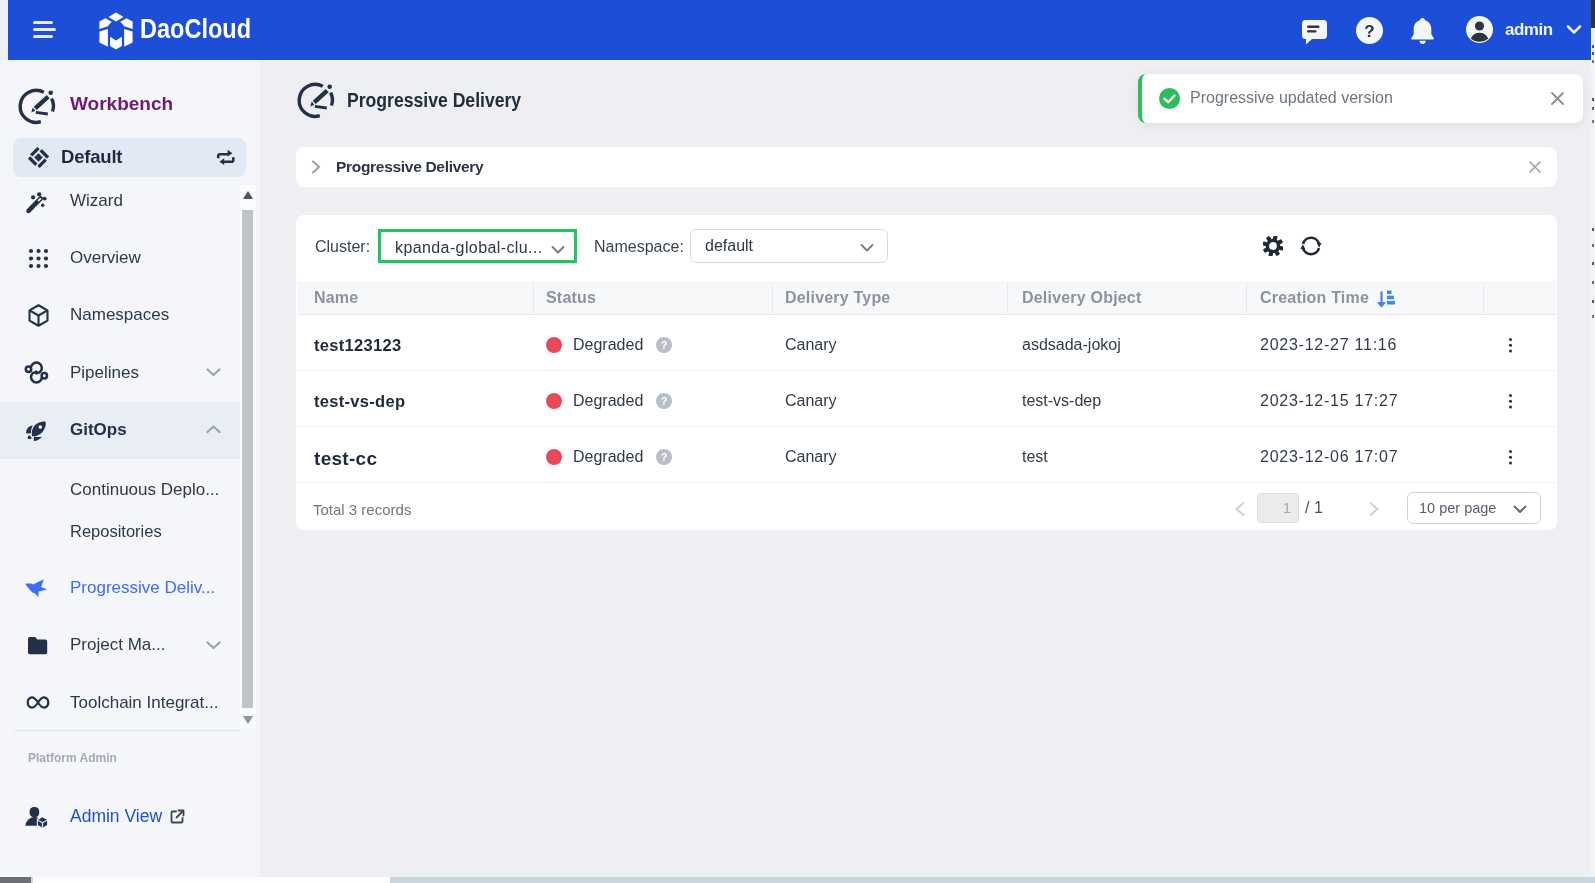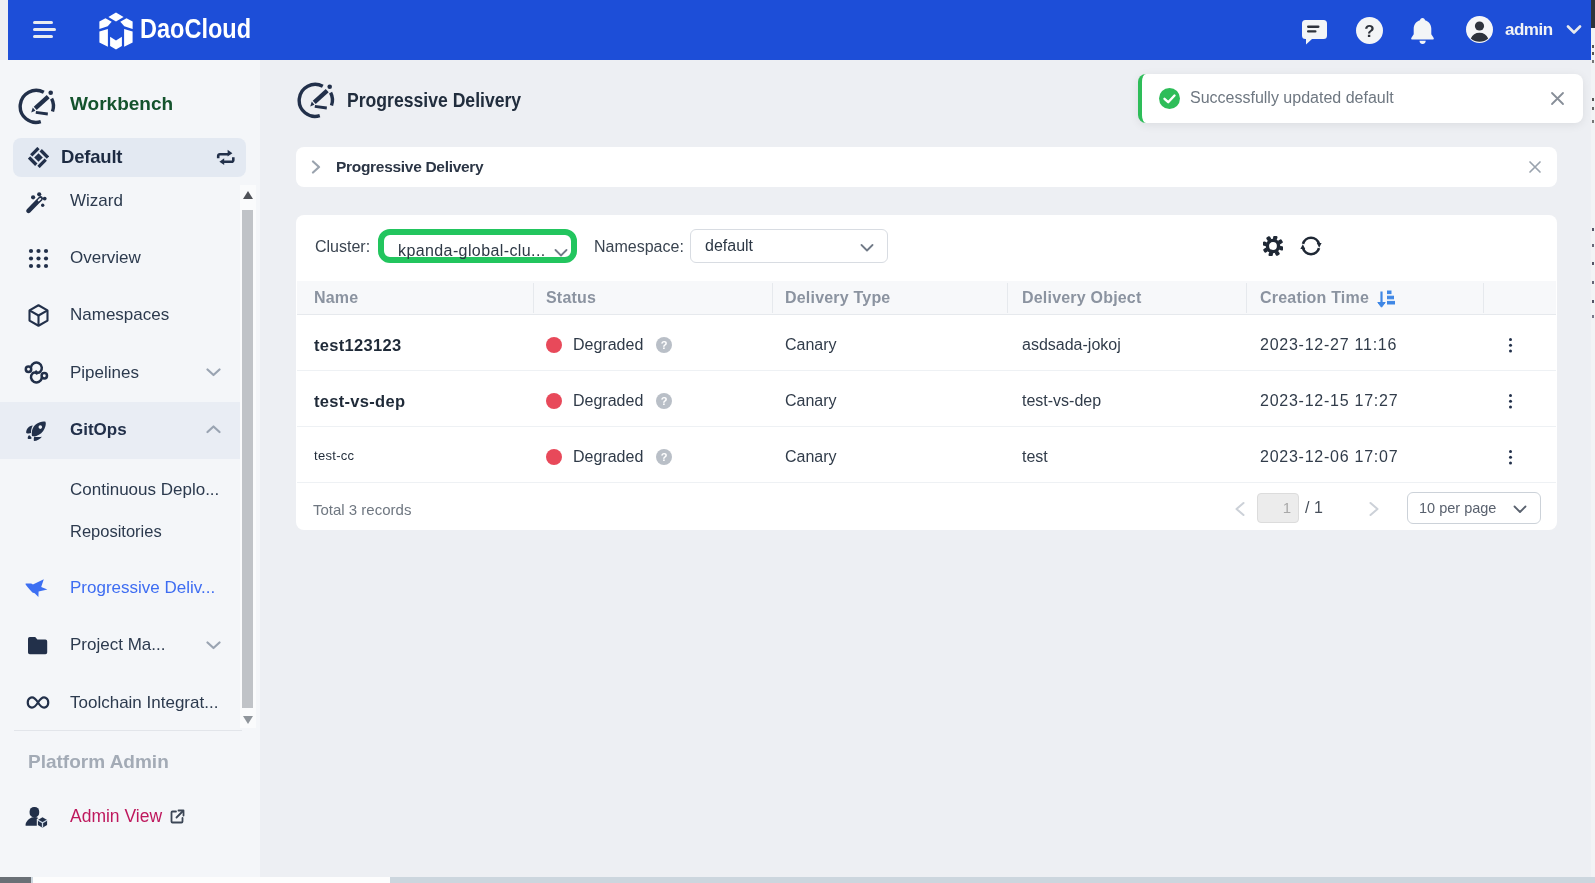--- a/index.html
+++ b/index.html
@@ -66,21 +66,21 @@
   <svg class="abs" style="left:18px;top:26px" width="44" height="40" viewBox="0 0 44 40">
     <g stroke="#22304a" fill="none">
       <path d="M25.8 6.3 A16 16 0 1 0 22.8 35.7" stroke-width="3.4"></path>
       <path d="M33.6 12.6 A16 16 0 0 1 34.5 25.5" stroke-width="3.4"></path>
       <path d="M17.2 22.4 L30.2 10.6" stroke-width="4.4"></path>
       <path d="M17.8 26.4 L29.8 28.0" stroke-width="2.8"></path>
     </g>
     <polygon points="13.2,26.5 17.4,24.7 14.8,21.6" fill="#22304a"></polygon>
     <circle cx="32.7" cy="6.8" r="2.3" fill="#22304a"></circle>
   </svg>
-  <div class="abs" style="left:70px;top:33px;font-size:19px;font-weight:bold;color:#14532d">Workbench</div>
+  <div class="abs" style="left:70px;top:33px;font-size:19px;font-weight:bold;color:#701a75">Workbench</div>
 
   <div class="abs" style="left:13px;top:78px;width:233px;height:39px;border-radius:8px;background:#e3e9f2"></div>
   <svg class="abs" style="left:28px;top:87px" width="21" height="21" viewBox="0 0 20 20">
     <g stroke="#22304a" stroke-width="3.1">
       <line x1="12.1" y1="3.1" x2="19" y2="10"></line>
       <line x1="16.9" y1="12.1" x2="10" y2="19"></line>
       <line x1="7.9" y1="16.9" x2="1" y2="10"></line>
       <line x1="3.1" y1="7.9" x2="10" y2="1"></line>
     </g>
     <rect x="7.1" y="7.1" width="5.8" height="5.8" transform="rotate(45 10 10)" fill="#22304a"></rect>
@@ -182,30 +182,30 @@
   <div class="abs" style="left:240px;top:125px;width:16px;height:543px;background:#fafbfc"></div>
   <svg class="abs" style="left:243px;top:131px" width="10" height="8" viewBox="0 0 10 8">
       <polygon points="5,0 10,8 0,8" fill="#505359"></polygon>
     </svg>
   <div class="abs" style="left:242px;top:150px;width:11px;height:498px;background:#c0c3c7"></div>
   <svg class="abs" style="left:243px;top:656px" width="10" height="8" viewBox="0 0 10 8">
       <polygon points="5,8 10,0 0,0" fill="#8f959b"></polygon>
     </svg>
 
   <div class="abs" style="left:14px;top:670px;width:228px;height:1px;background:#e2e5ea"></div>
-  <div class="abs" style="left:28px;top:691px;font-size:19px;font-weight:bold;color:#a3abb6">Platform Admin</div>
+  <div class="abs" style="left:28px;top:691px;font-size:12px;font-weight:bold;color:#a3abb6">Platform Admin</div>
 
   <svg class="abs" style="left:25px;top:746px" width="24" height="23" viewBox="0 0 24 23">
     <rect x="4.6" y="1" width="9.6" height="10.4" rx="4.4" fill="#22304a"></rect>
     <path d="M0.6 19.8 L14.8 19.8 L14.8 14.6 C14.4 12.4 12.6 11.2 9.8 11.1 C5.4 11.3 2.0 14.0 0.6 18.0 Z" fill="#22304a"></path>
     <polygon points="17.5,9.8 23.2,13.1 23.2,19.9 17.5,23.2 11.8,19.9 11.8,13.1" fill="#f4f6f9"></polygon>
     <polygon points="17.5,11.3 22.1,13.9 22.1,19.1 17.5,21.7 12.9,19.1 12.9,13.9" fill="#22304a"></polygon>
     <path d="M13.1 14.2 L17.5 16.7 L21.9 14.2 M17.5 16.7 V21.4" stroke="#cfdceb" stroke-width="1.3" fill="none"></path>
   </svg>
-  <div class="abs" style="left:70px;top:746px;font-size:17.5px;color:#be185d">Admin View</div>
+  <div class="abs" style="left:70px;top:746px;font-size:17.5px;color:#1d4ed8">Admin View</div>
   <svg class="abs" style="left:169px;top:748px" width="17" height="17" viewBox="0 0 17 17">
     <g fill="none" stroke="#3c4656" stroke-width="1.8" stroke-linecap="round" stroke-linejoin="round">
       <path d="M7 3.5 H3.5 a1 1 0 0 0 -1 1 v9 a1 1 0 0 0 1 1 h9 a1 1 0 0 0 1 -1 V10"></path>
       <path d="M7.5 9.5 L14 3"></path>
       <path d="M9.5 2.5 h5 v5"></path>
     </g>
   </svg>
 </div>
 
 <div class="main">
@@ -220,41 +220,41 @@
     <polygon points="13.2,26.5 17.4,24.7 14.8,21.6" fill="#22304a"></polygon>
     <circle cx="32.7" cy="6.8" r="2.3" fill="#22304a"></circle>
   </svg>
   <div class="abs" style="left:87px;top:29px;font-size:20px;font-weight:bold;color:#212d3d;transform:scaleX(0.88);transform-origin:0 0">Progressive Delivery</div>
 
   <div class="card" style="left:878px;top:14px;width:445px;height:49px;border-left:4px solid #2ebd59;box-shadow:0 2px 10px rgba(0,0,0,0.08)">
     <svg class="abs" style="left:17px;top:14px" width="21" height="21" viewBox="0 0 21 21">
       <circle cx="10.5" cy="10.5" r="10.5" fill="#2ebd59"></circle>
       <polyline points="5.5,10.8 9.2,14.2 15.5,7.5" fill="none" stroke="#fff" stroke-width="2.4" stroke-linecap="round" stroke-linejoin="round"></polyline>
     </svg>
-    <div class="abs" style="left:48px;top:15px;font-size:16px;color:#6e7781">Successfully updated default</div>
+    <div class="abs" style="left:48px;top:15px;font-size:16px;color:#6e7781">Progressive updated version</div>
     <svg class="abs" style="left:408px;top:17px" width="15" height="15" viewBox="0 0 15 15">
       <path d="M2 2 L13 13 M13 2 L2 13" stroke="#878e98" stroke-width="1.8" stroke-linecap="round"></path>
     </svg>
   </div>
 
   <div class="card" style="left:36px;top:87px;width:1261px;height:40px">
     <svg class="abs" style="left:15px;top:13px" width="10" height="14" viewBox="0 0 10 14">
       <polyline points="2,1.5 8,7 2,12.5" fill="none" stroke="#9aa3ae" stroke-width="2.2" stroke-linecap="round" stroke-linejoin="round"></polyline>
     </svg>
     <div class="abs" style="left:40px;top:11px;font-size:15.5px;font-weight:bold;color:#2b3545;letter-spacing:-0.3px">Progressive Delivery</div>
     <svg class="abs" style="left:1232px;top:13px" width="14" height="14" viewBox="0 0 14 14">
       <path d="M2 2 L12 12 M12 2 L2 12" stroke="#9aa3ae" stroke-width="1.7" stroke-linecap="round"></path>
     </svg>
   </div>
 
   <div class="card" style="left:36px;top:155px;width:1261px;height:315px">
       <div class="abs" style="left:0;top:-3px;width:1466px;height:318px">
 
     <div class="abs" style="left:19px;top:26px;font-size:16px;color:#3a4450">Cluster:</div>
-    <div class="abs" style="left:82px;top:17px;width:199px;height:34px;border:6px solid #22c55e;border-radius:12px">
+    <div class="abs" style="left:82px;top:17px;width:199px;height:34px;border:3px solid #22c55e;border-radius:0">
       <div class="abs" style="left:14px;top:7px;font-size:16px;color:#2d3845;letter-spacing:0.4px">kpanda-global-clu...</div>
       <svg class="abs" style="left:170px;top:14px" width="14" height="8" viewBox="0 0 14 8">
         <polyline points="1.5,1 7,6.5 12.5,1" fill="none" stroke="#717a87" stroke-width="1.8" stroke-linecap="round" stroke-linejoin="round"></polyline>
       </svg>
     </div>
     <div class="abs" style="left:298px;top:26px;font-size:16px;color:#3a4450">Namespace:</div>
     <div class="abs" style="left:394px;top:17px;width:198px;height:34px;border:1px solid #d8dce2;border-radius:6px">
       <div class="abs" style="left:14px;top:7px;font-size:16px;color:#2d3845">default</div>
       <svg class="abs" style="left:169px;top:14px" width="14" height="8" viewBox="0 0 14 8">
         <polyline points="1.5,1 7,6.5 12.5,1" fill="none" stroke="#717a87" stroke-width="1.8" stroke-linecap="round" stroke-linejoin="round"></polyline>
@@ -303,21 +303,21 @@
         <line x1="4.5" y1="1.5" x2="4.5" y2="15.5" stroke-width="2.2"></line>
         <polygon points="0.8,12.5 8.2,12.5 4.5,17.2"></polygon>
         <rect x="10.5" y="1" width="3.5" height="2.6"></rect>
         <rect x="10.5" y="6.2" width="6" height="2.6"></rect>
         <rect x="10.5" y="11.4" width="7.5" height="2.6"></rect>
       </g>
     </svg>
 
     <div class="abs" style="left:18px;top:124px;font-size:16.5px;font-weight:bold;color:#1f2a38;letter-spacing:0.3px">test123123</div>
     <div class="abs" style="left:18px;top:180px;font-size:16.5px;font-weight:bold;color:#1f2a38;letter-spacing:0.3px">test-vs-dep</div>
-    <div class="abs" style="left:18px;top:236px;font-size:13px;font-weight:normal;color:#1f2a38;letter-spacing:0.3px">test-cc</div>
+    <div class="abs" style="left:18px;top:236px;font-size:19px;font-weight:bold;color:#1f2a38;letter-spacing:0.3px">test-cc</div>
 
     <div class="abs" style="left:250px;top:124px"><span style="display:inline-block;width:16px;height:16px;border-radius:50%;background:#e8495a;vertical-align:-3px"></span><span style="font-size:16px;color:#2f3a48;margin-left:11px">Degraded</span></div>
     <div class="abs" style="left:250px;top:180px"><span style="display:inline-block;width:16px;height:16px;border-radius:50%;background:#e8495a;vertical-align:-3px"></span><span style="font-size:16px;color:#2f3a48;margin-left:11px">Degraded</span></div>
     <div class="abs" style="left:250px;top:236px"><span style="display:inline-block;width:16px;height:16px;border-radius:50%;background:#e8495a;vertical-align:-3px"></span><span style="font-size:16px;color:#2f3a48;margin-left:11px">Degraded</span></div>
 
     <svg class="abs" style="left:360px;top:125px" width="16" height="16" viewBox="0 0 16 16">
           <circle cx="8" cy="8" r="8" fill="#b9bfc7"></circle>
           <text x="8" y="12" font-size="11" font-weight="bold" fill="#fff" text-anchor="middle" font-family="Liberation Sans, sans-serif">?</text>
         </svg>
     <svg class="abs" style="left:360px;top:181px" width="16" height="16" viewBox="0 0 16 16">

